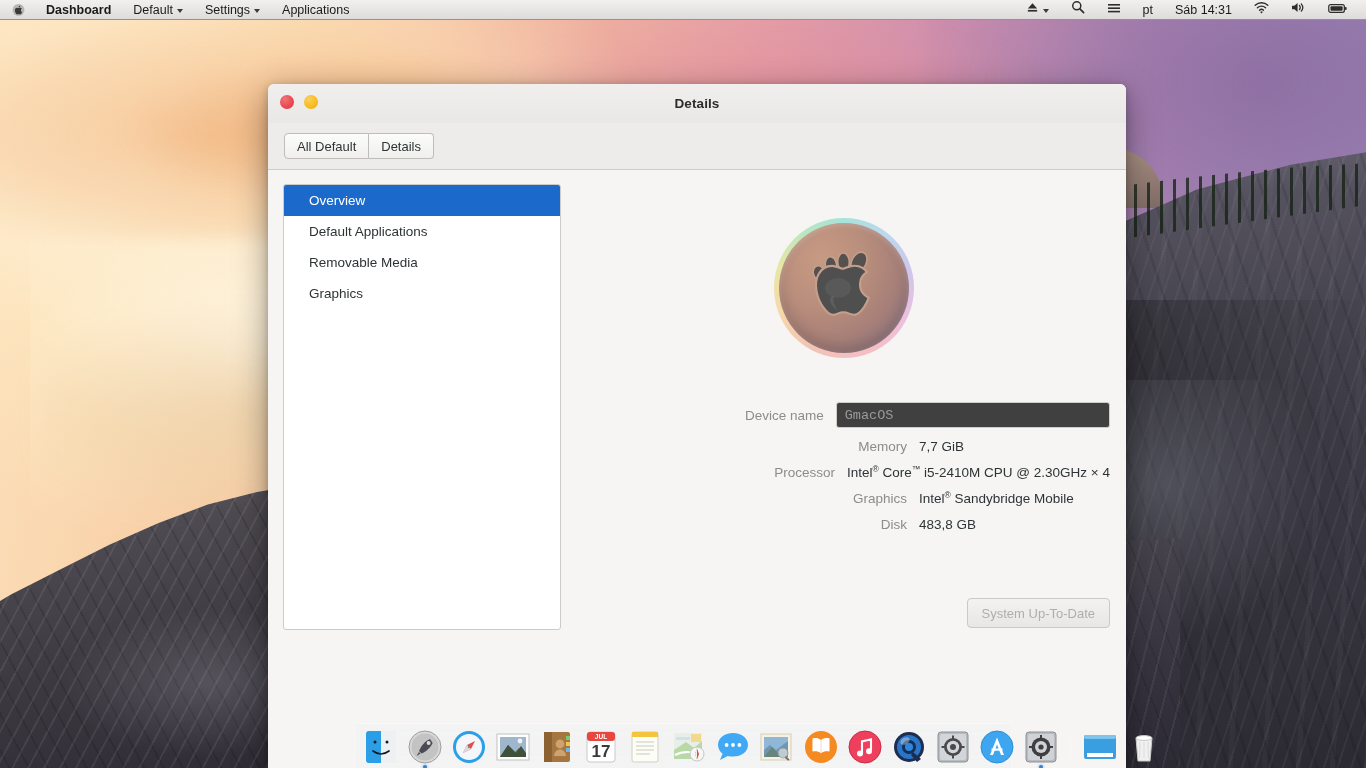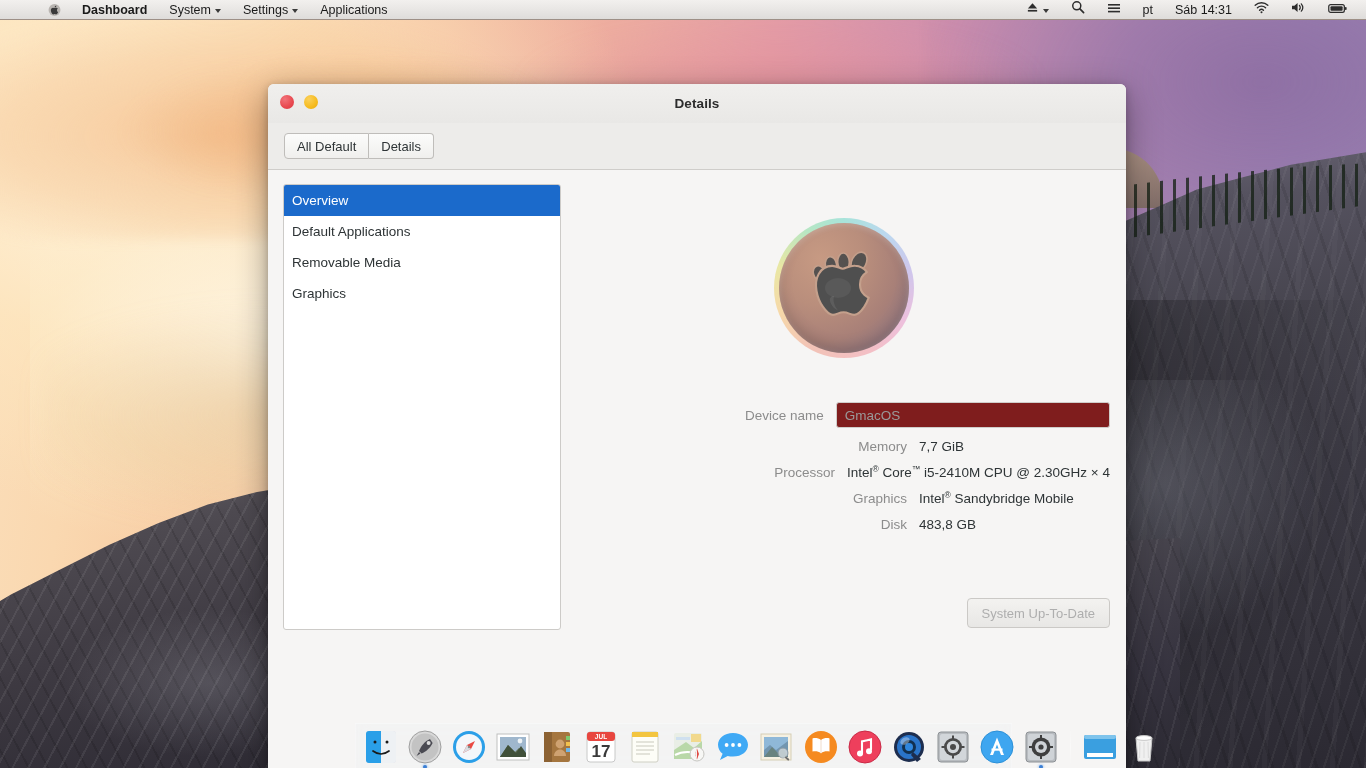--- a/index.html
+++ b/index.html
@@ -147,21 +147,21 @@
   
   #menubar {
     position:absolute; left:0; top:0; width:1366px; height:20px;
     background: linear-gradient(to bottom, #f2f0ee 0%, #e8e6e4 52%, #dedcda 100%);
     border-bottom: 1px solid #9d8f86;
     display:flex; align-items:center;
     font-size: 12.5px;
     color:#1a1a1a;
     z-index: 50;
   }
-  .mb-left { display:flex; align-items:center; height:20px;margin-left:36px; }
+  .mb-left { display:flex; align-items:center; height:20px; }
   .mb-right { margin-left:auto; display:flex; align-items:center; height:20px; padding-right:8px; }
   .mb-item {
     padding: 0 11px; height:20px; line-height:20px;
     display:flex; align-items:center; gap:4px;
     white-space: nowrap;
   }
   .mb-item.apple { padding: 0 10px 0 12px; }
   .mb-item.bold { font-weight: 600; }
   .caret-d {
     width:0;height:0;border-left:3.5px solid transparent;border-right:3.5px solid transparent;
@@ -214,21 +214,21 @@
 
   #sidebar {
     width:278px; margin:14px 0 14px 15px;
     background:#ffffff;
     border:1px solid #cdcbc8;
     border-radius:3px;
     overflow:hidden;
   }
   .side-item {
     height:31px; display:flex; align-items:center;
-    padding-left:8px; font-size:13.5px; color:#2e3436;
+    padding-left:25px; font-size:13.5px; color:#2e3436;
   }
   .side-item.selected { background:#1b6acb; color:#ffffff; }
 
   #content {
     flex:1; position:relative; padding: 0 16px 0 10px;
   }
 
   
   .logo-wrap {
     position:absolute; left:50%; transform:translateX(-50%);
@@ -260,25 +260,25 @@
   }
   .drow { display:flex; align-items:center; margin-bottom:11px; }
   .dlabel {
     width:358px; text-align:right; padding-right:12px;
     font-size:13.5px; color:#8c8c8c; white-space:nowrap;
   }
   .dvalue { font-size:13.5px; color:#2e3436; white-space:nowrap; }
   .dvalue sup { font-size:8.5px; vertical-align: super; line-height:0; }
   .name-field {
     width:358px; height:26px;
-    background:#7f1d1d;
+    background:#404040;
     border:1px solid #cfcdca;
     border-radius:3px;
     display:flex; align-items:center; padding-left:8px;
-    font-size:13.5px; color:#9a9a9a;
+    font-size:13.5px; color:#9a9a9a;font-family:Liberation Mono, monospace;
   }
   .updbtn-row {
     position:absolute; right:16px; bottom:16px;
   }
   .updbtn {
     height:30px; padding:0 14px;
     display:flex; align-items:center; justify-content:center;
     background: linear-gradient(to bottom, #f3f2f0 0%, #e8e7e5 100%);
     border:1px solid #cbc9c6; border-radius:4px;
     font-size:13px; color:#aeaeae;
@@ -345,21 +345,21 @@
           <path d="M14.6 7.3c.57-.7.96-1.66.85-2.62-.83.03-1.83.55-2.42 1.24-.53.61-.99 1.59-.87 2.53.92.07 1.87-.47 2.44-1.15z" fill="#3a3a3a"></path>
         </svg>
       </span>
     </div>
 
     <div class="mb-item bold">
       <span>Dashboard</span>
     </div>
 
     <div class="mb-item">
-      <span>System</span>
+      <span>Default</span>
       <i class="caret-d"></i>
     </div>
 
     <div class="mb-item">
       <span>Settings</span>
       <i class="caret-d"></i>
     </div>
 
     <div class="mb-item">
       <span>Applications</span>

